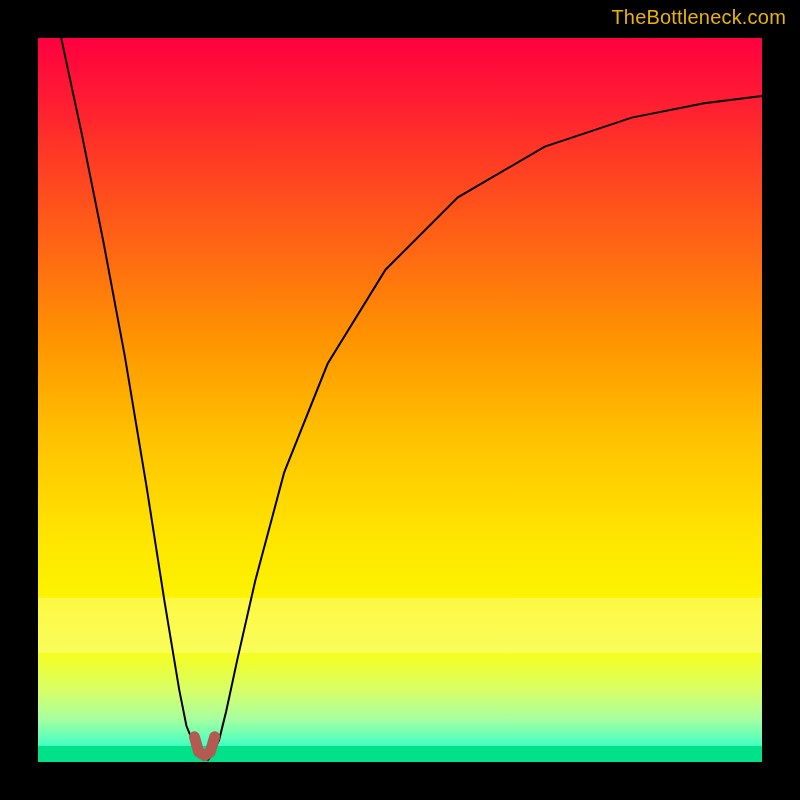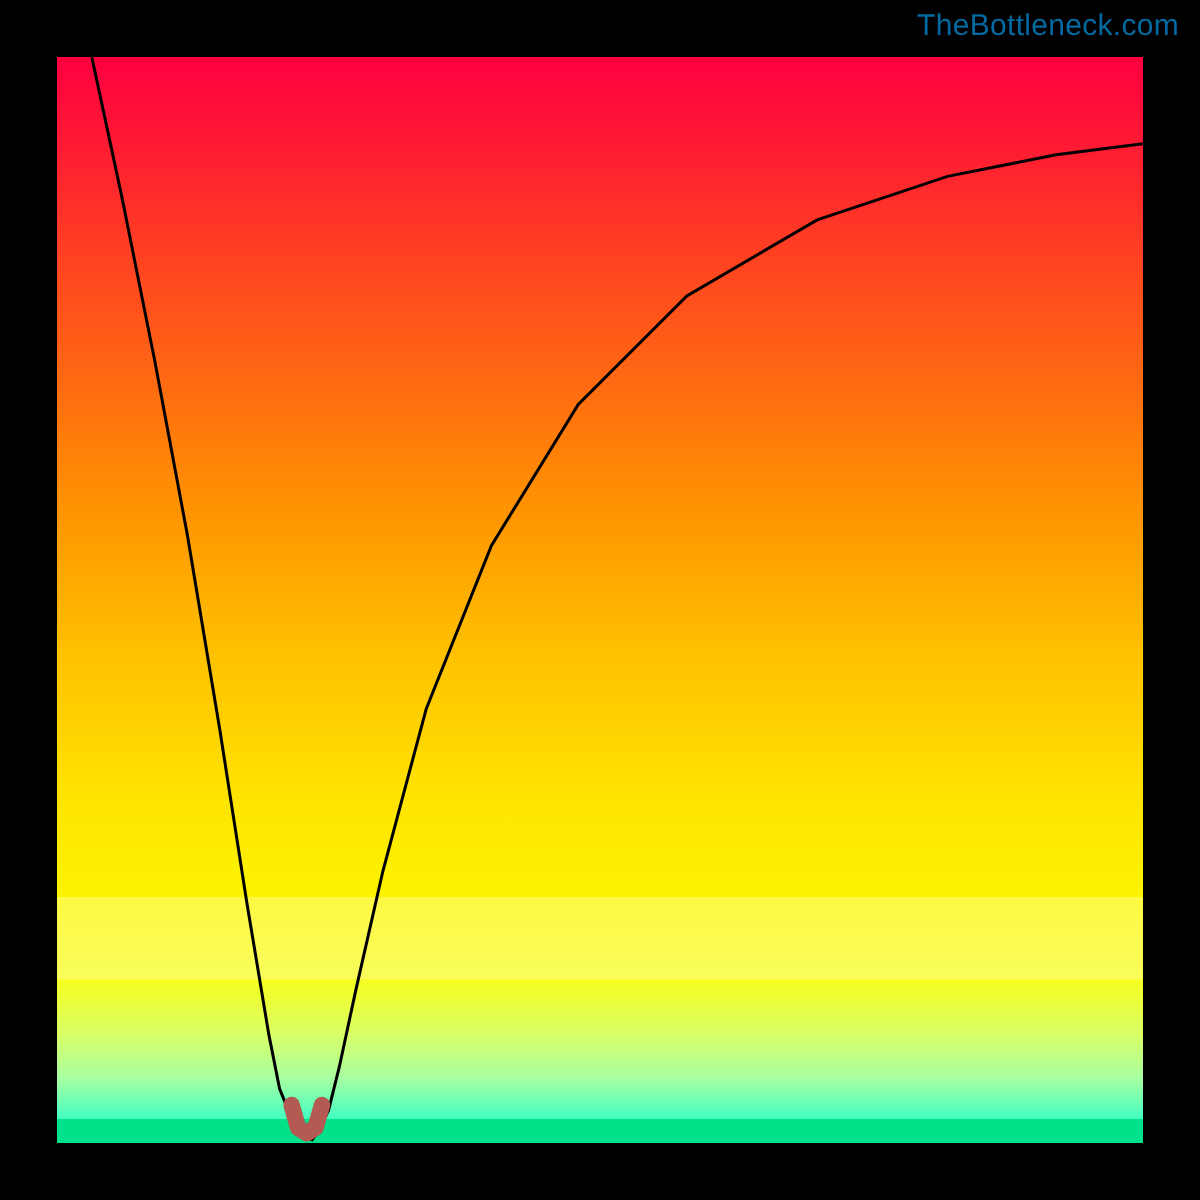--- a/index.html
+++ b/index.html
@@ -17,21 +17,21 @@
     #fcf500 78%,
     #f6fd20 85%,
     #d8ff66 90%,
     #a8ffa0 94%,
     #4affc0 97.5%,
     #00ff99 100%);
 }
 .yellow-band{position:absolute;left:0;width:100%;top:77.3%;height:7.6%;background:rgba(255,255,200,0.35)}
 .green-band{position:absolute;left:0;width:100%;bottom:0;height:2.2%;background:#00e28a}
 svg.curve{position:absolute;left:0;top:0;width:100%;height:100%}
-.watermark{position:absolute;top:6px;right:14px;color:#0369a1;font-size:20px;font-weight:500;letter-spacing:0.2px}
+.watermark{position:absolute;top:6px;right:14px;color:#eab308;font-size:20px;font-weight:500;letter-spacing:0.2px}
 </style>
 </head>
 <body>
 
 <div class="frame">
   <div class="watermark">TheBottleneck.com</div>
 
   <div class="plot">
     <div class="gradient"></div>
     <div class="yellow-band"></div>

